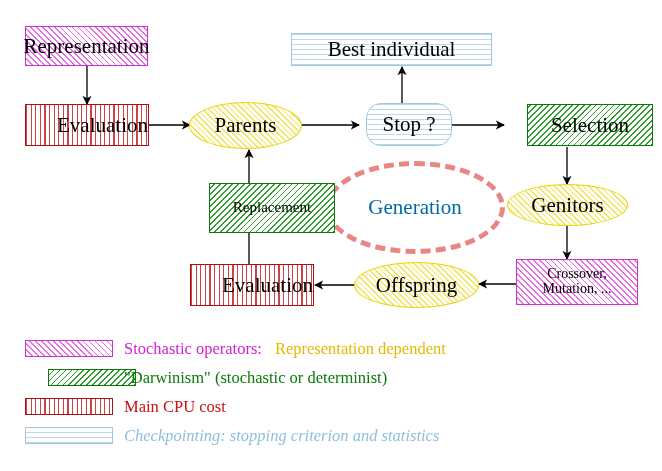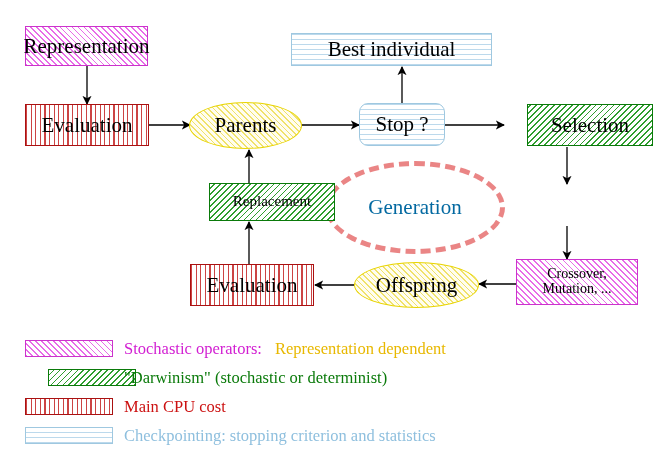--- a/index.html
+++ b/index.html
@@ -5,21 +5,21 @@
   html,body{margin:0;padding:0;background:#ffffff;}
   body{width:662px;height:471px;overflow:hidden;
        font-family:"Liberation Serif", serif;}
   #stage{position:relative;width:662px;height:471px;background:#fff;}
 
   
   .node{position:absolute;box-sizing:border-box;display:flex;
         align-items:center;justify-content:center;text-align:center;
         color:#000;line-height:1.05;z-index:3;}
   .box{border-width:1.5px;border-style:solid;}
-  .rounded{border-radius:9px;}
+  .rounded{border-radius:15px;margin-left:7px;}
   .ellipse{border-width:1.5px;border-style:solid;border-radius:50%;}
 
   
   .fill-magenta{
     border-color:#cc33cc;
     background-color:#ffffff;
     background-image:repeating-linear-gradient(45deg,
         #e86be8 0px, #e86be8 1.2px, #ffffff 1.2px, #ffffff 4.2px);
   }
   .fill-green{
@@ -27,20 +27,21 @@
     background-color:#ffffff;
     background-image:repeating-linear-gradient(-45deg,
         #2f9e2f 0px, #2f9e2f 1.2px, #ffffff 1.2px, #ffffff 4.2px);
     margin-left:23px;
   }
   .fill-red{
     border-color:#aa1111;
     background-color:#ffffff;
     background-image:repeating-linear-gradient(90deg,
         #cc4444 0px, #cc4444 1.2px, #ffffff 1.2px, #ffffff 4.6px);
+    justify-content:flex-end;
   }
   .fill-blue{
     border-color:#9fc8e0;
     background-color:#ffffff;
     background-image:repeating-linear-gradient(0deg,
         #bcd9ec 0px, #bcd9ec 1.2px, #ffffff 1.2px, #ffffff 5.0px);
   }
   .fill-yellow{
     border-color:#e8d400;
     background-color:#ffffff;
@@ -64,21 +65,21 @@
   .legend{position:absolute;left:0;top:340px;width:662px;z-index:4;}
   .legend-row{position:relative;height:29px;}
   .swatch{position:absolute;left:25px;width:88px;height:17px;
           box-sizing:border-box;border-width:1.5px;border-style:solid;}
   .legend-text{position:absolute;left:124px;top:-1px;white-space:nowrap;
                font-size:16.5px;}
   .lt-magenta{color:#d21fd2;}
   .lt-gold{color:#e8b800;}
   .lt-green{color:#0a7a0a;}
   .lt-red{color:#cc1111;}
-  .lt-blue{color:#8ebfde;}
+  .lt-blue{color:#8ebfde;font-style:italic;}
   .sep{display:inline-block;width:13px;}
 </style>
 </head>
 <body>
 
 <div id="stage">
 
   <svg class="svg-layer" viewBox="0 0 662 471" xmlns="http://www.w3.org/2000/svg">
     <defs>
       <marker id="arrow" viewBox="0 0 10 10" refX="9" refY="5" markerWidth="7" markerHeight="7" orient="auto-start-reverse">
@@ -132,35 +133,38 @@
   </div>
 
   <div class="node box fill-blue" style="left:291px;top:33px;width:201px;height:33px;font-size:21px;text-align:center;">
     <span>Best individual</span>
   </div>
 
   <div class="node box fill-green" style="left:504px;top:104px;width:126px;height:42px;font-size:21px;">
     <span>Selection</span>
   </div>
 
+  <div class="node ellipse fill-yellow" style="left:507px;top:184px;width:121px;height:42px;font-size:21px;">
+    <span>Genitors</span>
+  </div>
 
   <div class="node box fill-magenta" style="left:516px;top:259px;width:122px;height:46px;font-size:14px;flex-direction:column;">
     <span>Crossover,</span>
     <span>Mutation, ...</span>
   </div>
 
   <div class="node ellipse fill-yellow" style="left:354px;top:262px;width:125px;height:46px;font-size:21px;">
     <span>Offspring</span>
   </div>
 
   <div class="node box fill-red" style="left:190px;top:264px;width:124px;height:42px;font-size:21px;">
     <span>Evaluation</span>
   </div>
 
-  <div class="node box fill-green" style="left:186px;top:183px;width:126px;height:38px;font-size:15px;">
+  <div class="node box fill-green" style="left:186px;top:183px;width:126px;height:50px;font-size:15px;">
     <span>Replacement</span>
   </div>
 
   <div class="legend">
 
     <div class="legend-row">
       <div class="swatch fill-magenta"></div>
       <div class="legend-text">
         <span class="lt-magenta">Stochastic operators:</span><span class="sep"></span><span class="lt-gold">Representation dependent</span>
       </div>

